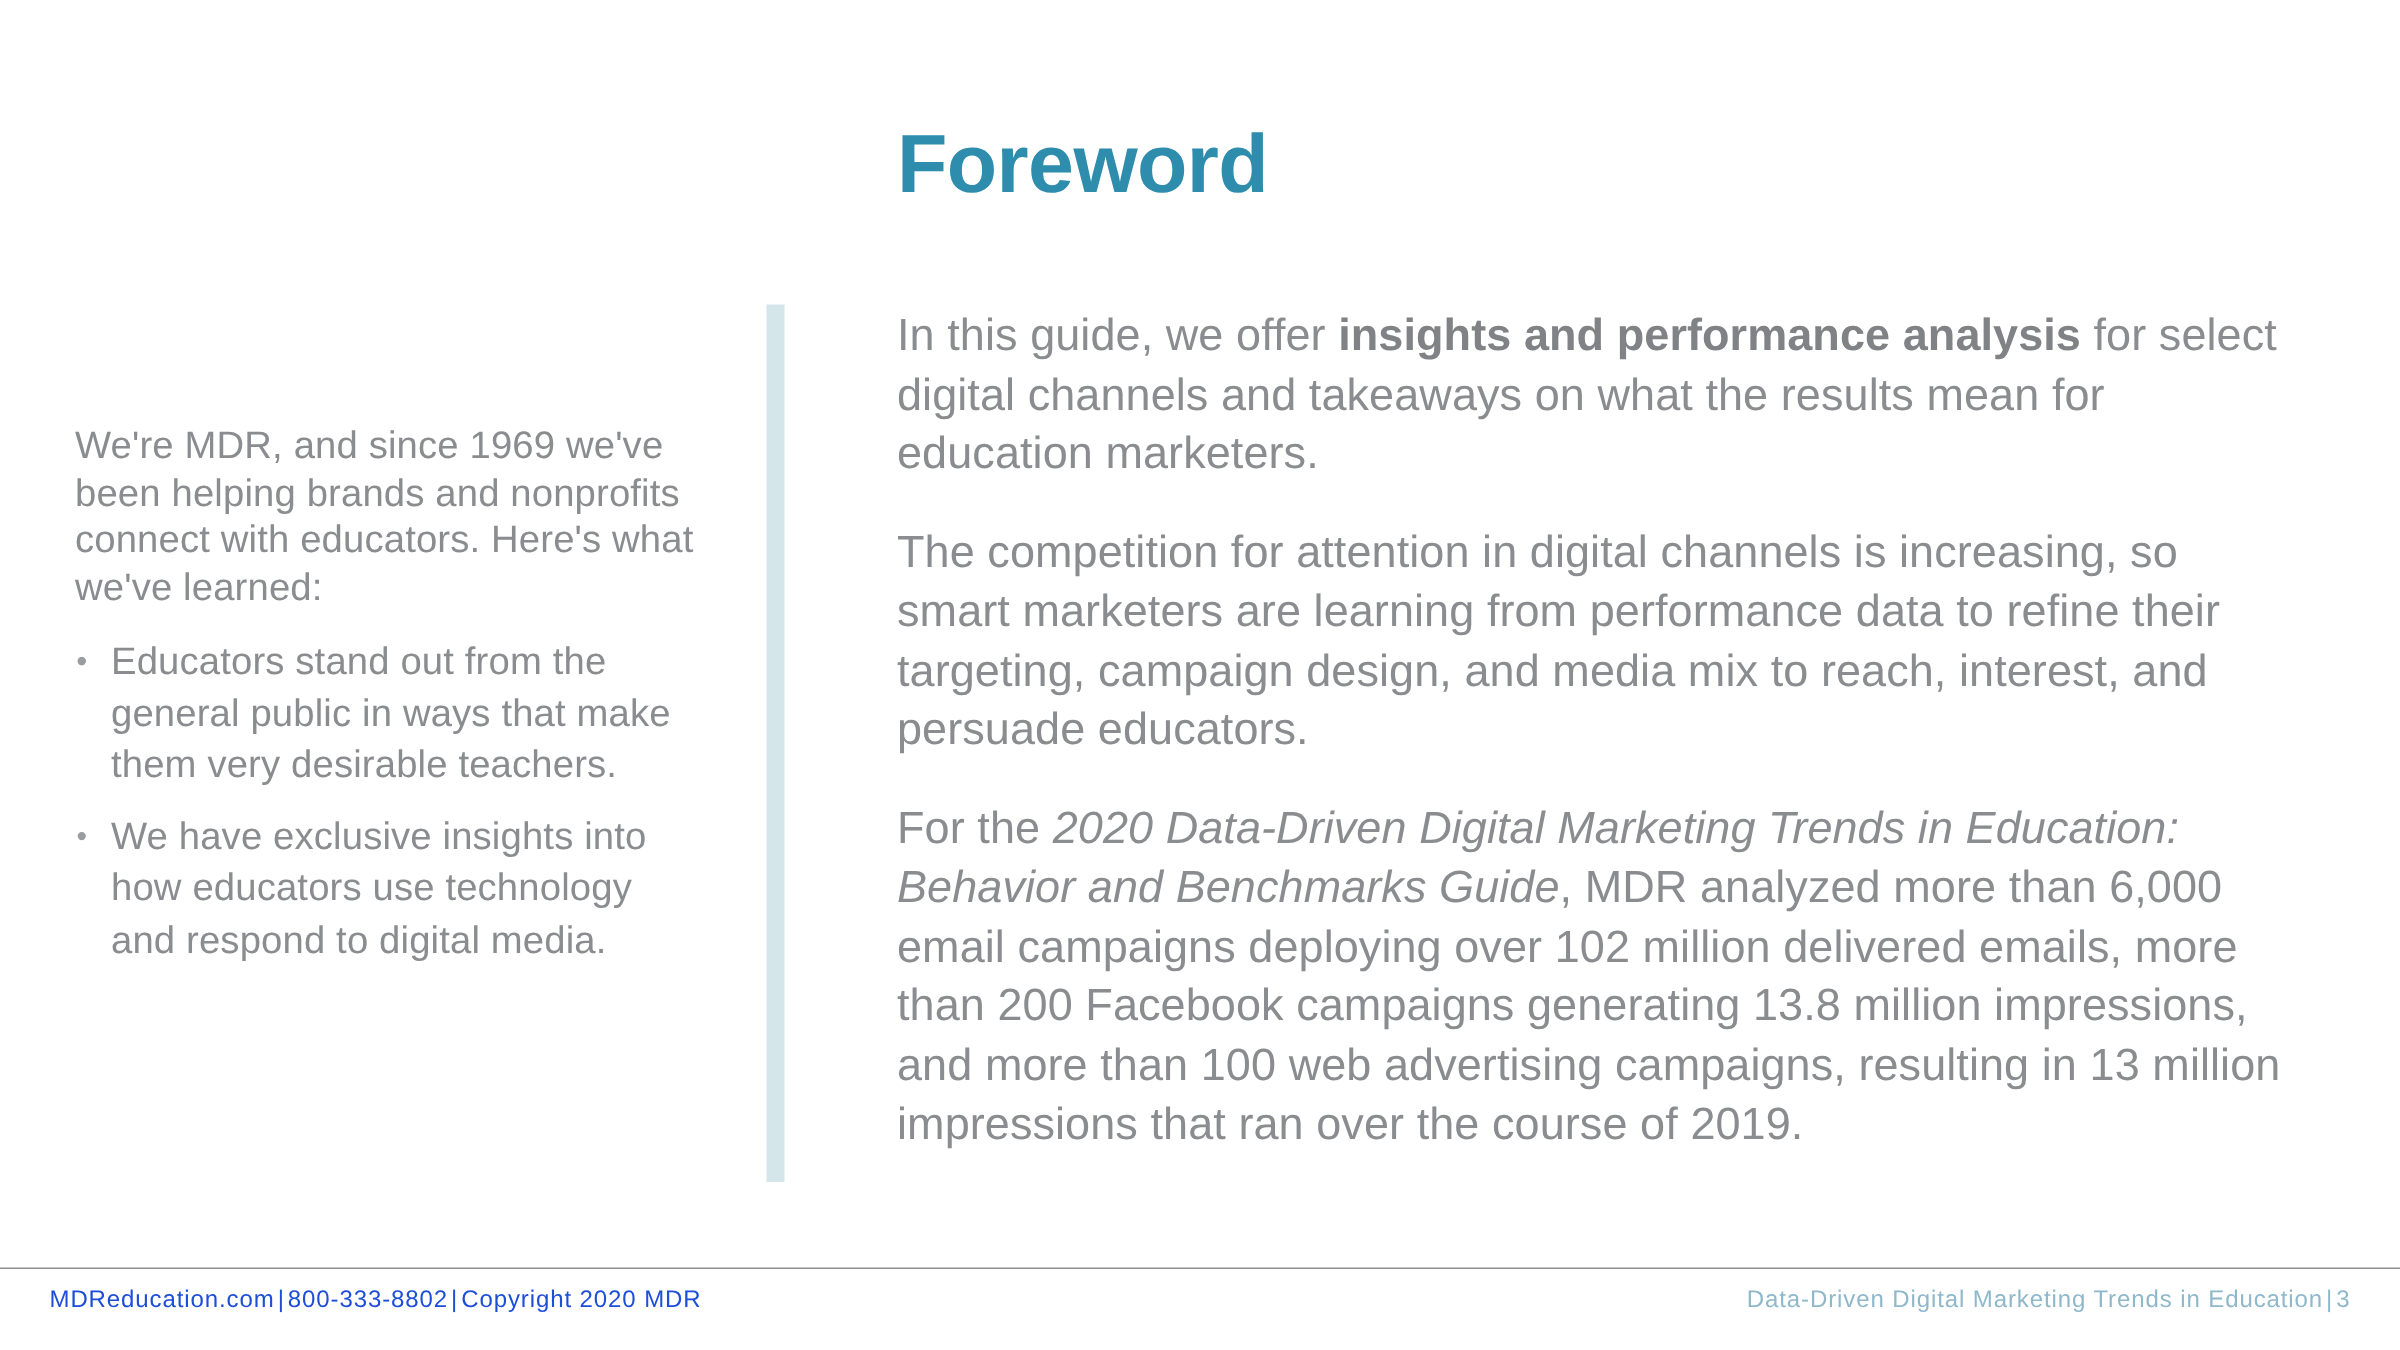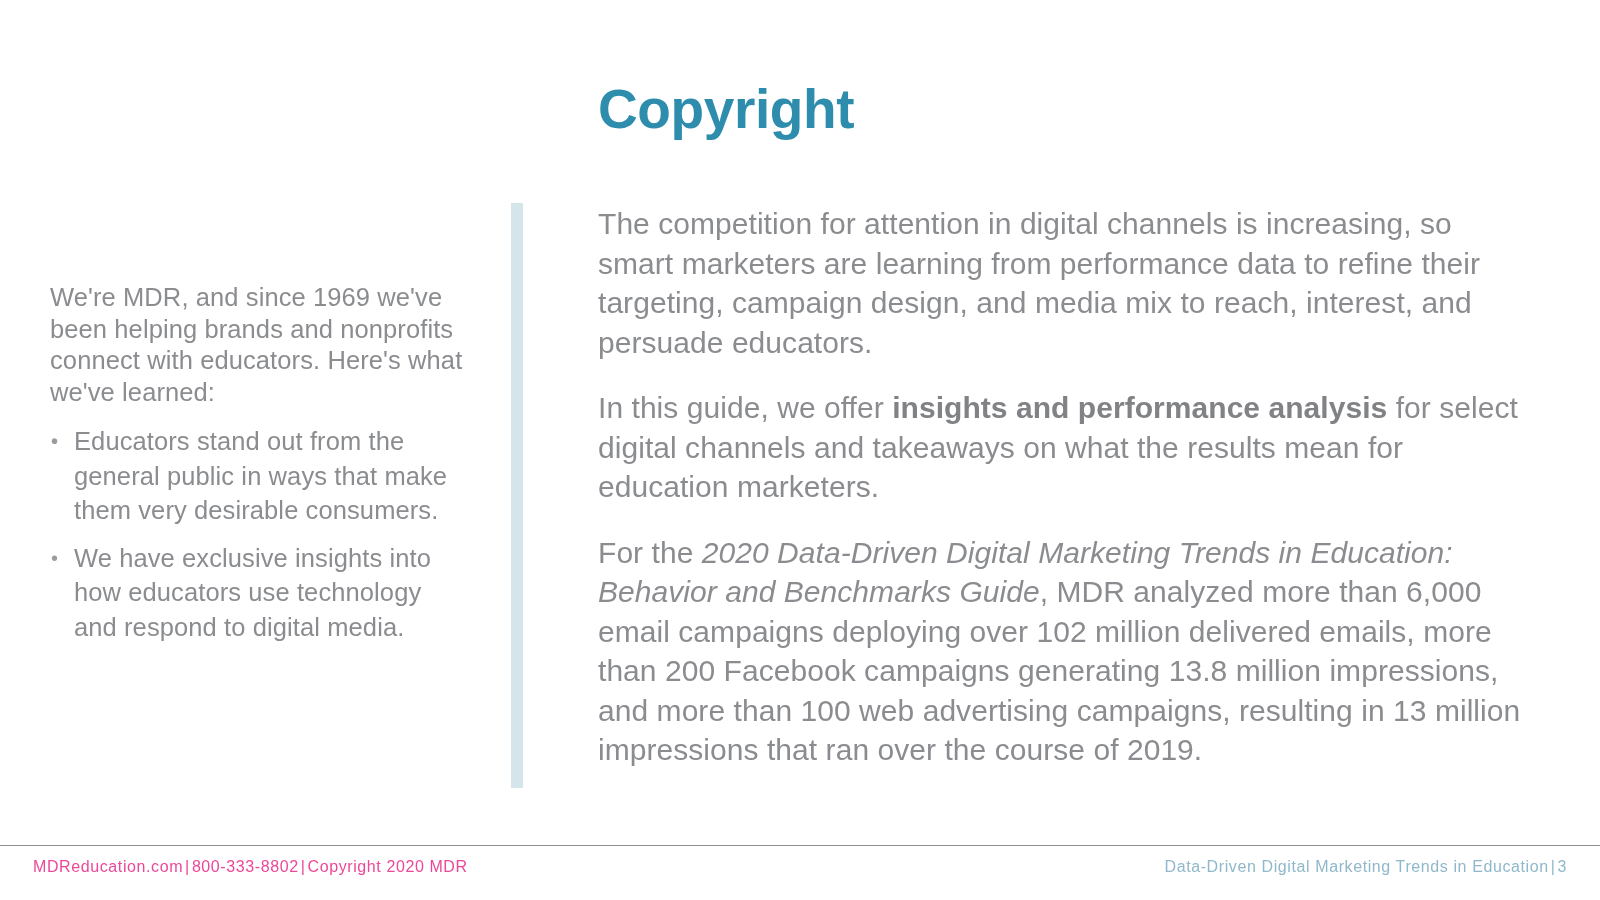--- a/index.html
+++ b/index.html
@@ -111,21 +111,21 @@
     left: 0;
     top: 845px;
     width: 1600px;
     height: 1px;
     background: #8d8f92;
   }
   #footer-left {
     position: absolute;
     left: 33px;
     top: 857px;
-    color: #ec4899;
+    color: #1d4ed8;
     font-size: 16px;
     line-height: 20px;
     letter-spacing: 0.6px;
     white-space: nowrap;
   }
   #footer-right {
     position: absolute;
     right: 33px;
     top: 857px;
     color: #8fb8cb;
@@ -144,37 +144,37 @@
 
   <div id="left-column">
     <p id="intro-paragraph">We're MDR, and since 1969 we've been helping brands and nonprofits connect with educators. Here's what we've learned:</p>
 
     <ul id="bullet-list">
       <li class="bullet-item">
         <span class="bullet-dot">•</span>
       </li>
       <li class="bullet-item">
         <span class="bullet-dot">•</span>
-        <span>Educators stand out from the general public in ways that make them very desirable consumers.</span>
+        <span>Educators stand out from the general public in ways that make them very desirable teachers.</span>
       </li>
       <li class="bullet-item">
         <span class="bullet-dot">•</span>
         <span>We have exclusive insights into how educators use technology and respond to digital media.</span>
       </li>
     </ul>
   </div>
 
   <div id="divider-bar"></div>
 
   <div id="main-column">
-    <h1 id="page-title">Copyright</h1>
+    <h1 id="page-title">Foreword</h1>
+
+    <p class="body-paragraph"><span>In this guide, we offer </span><span class="bold-run">insights and performance analysis</span><span> for select digital channels and takeaways on what the results mean for education marketers.</span></p>
 
     <p class="body-paragraph">The competition for attention in digital channels is increasing, so smart marketers are learning from performance data to refine their targeting, campaign design, and media mix to reach, interest, and persuade educators.</p>
-
-    <p class="body-paragraph"><span>In this guide, we offer </span><span class="bold-run">insights and performance analysis</span><span> for select digital channels and takeaways on what the results mean for education marketers.</span></p>
 
     <p class="body-paragraph"><span>For the </span><span class="italic-run">2020 Data-Driven Digital Marketing Trends in Education: Behavior and Benchmarks Guide</span><span>, MDR analyzed more than 6,000 email campaigns deploying over 102 million delivered emails, more than 200 Facebook campaigns generating 13.8 million impressions, and more than 100 web advertising campaigns, resulting in 13 million impressions that ran over the course of 2019.</span></p>
   </div>
 
   <div id="footer-rule"></div>
 
   <div id="footer-left"><span>MDReducation.com</span><span class="footer-sep">|</span><span>800-333-8802</span><span class="footer-sep">|</span><span>Copyright 2020 MDR</span></div>
 
   <div id="footer-right"><span>Data-Driven Digital Marketing Trends in Education</span><span class="footer-sep">|</span><span>3</span></div>
 

